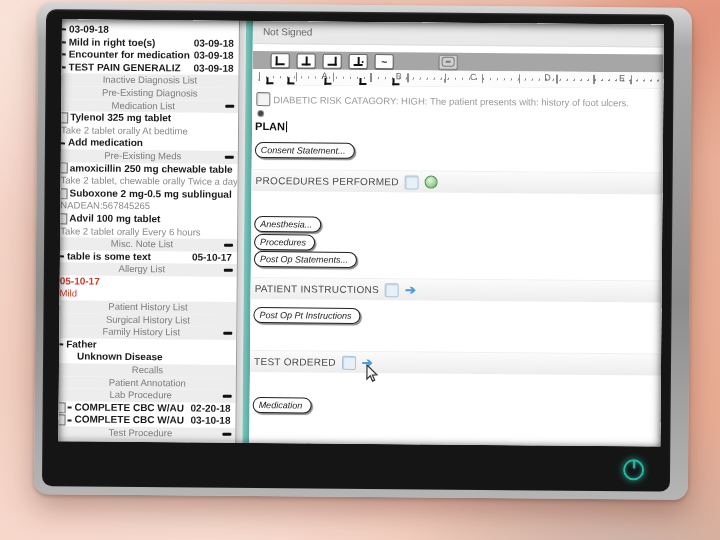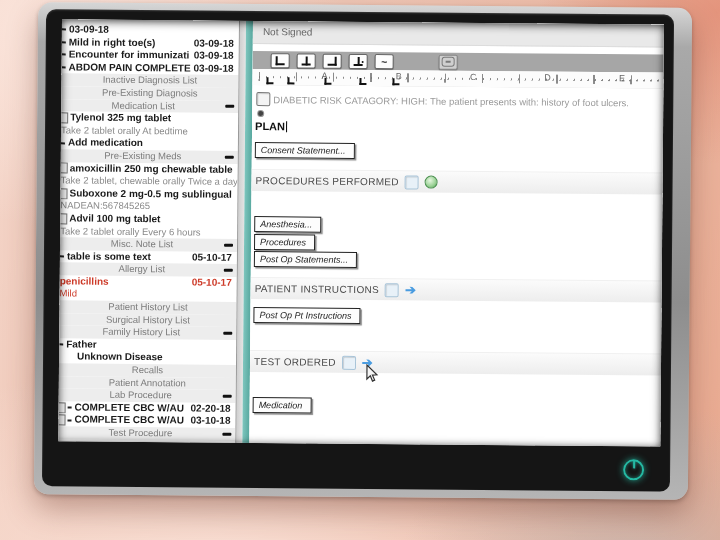--- a/index.html
+++ b/index.html
@@ -82,21 +82,21 @@
   .risk-row{position:absolute;left:4px;top:7px;display:flex;align-items:center;gap:3px;}
   .checkbox{width:12px;height:12px;border:1px solid #777;background:#f4f4f4;border-radius:2px;
     box-shadow:inset 1px 1px 1px rgba(0,0,0,.15);flex:0 0 auto;}
   .checkbox.blue{border-color:#a8c4d8;background:#e8f1f8;}
   .risk-text{font-size:9.5px;color:#9a9a9a;white-space:nowrap;}
   .small-bullet{position:absolute;left:6px;top:26px;width:5px;height:5px;border-radius:50%;
     background:#444;box-shadow:0 0 0 1px #999;}
   .plan{position:absolute;left:3px;top:35px;font-size:11px;font-weight:bold;color:#111;}
   .caret{display:inline-block;width:1px;height:11px;background:#000;margin-left:1px;vertical-align:-2px;}
 
-  .ebtn{position:absolute;left:3px;background:#fdfdfd;border:1px solid #222;border-radius:0;
+  .ebtn{position:absolute;left:3px;background:#fdfdfd;border:1px solid #222;border-radius:8px;
     font-size:9px;font-style:italic;color:#222;padding:2px 8px 2px 5px;white-space:nowrap;
     box-shadow:1.5px 1.5px 1px rgba(0,0,0,.45);cursor:pointer;font-family:"Liberation Sans",sans-serif;}
   .section-band{position:absolute;left:0;right:0;height:22px;
     background:linear-gradient(180deg,#fbfbfb,#ededed);border-top:1px solid #f0f0f0;
     display:flex;align-items:center;gap:6px;padding-left:4px;box-sizing:border-box;}
   .section-label{font-size:10px;color:#4a4a4a;letter-spacing:.3px;}
   .green-add{width:13px;height:13px;border-radius:50%;
     background:radial-gradient(circle at 40% 35%, #e6f6e0 0%, #9fd49a 55%, #55a455 100%);
     border:1px solid #4c9150;box-sizing:border-box;}
   .blue-arrow{font-size:13px;font-weight:bold;color:#4a9ce0;line-height:13px;}
@@ -115,26 +115,26 @@
             <span class="bullet"></span>
             <span class="date">03-09-18</span>
           </div>
           <div class="lrow item">
             <span class="bullet"></span>
             <span class="txt">Mild in right toe(s)</span>
             <span class="date">03-09-18</span>
           </div>
           <div class="lrow item">
             <span class="bullet"></span>
-            <span class="txt">Encounter for immunizati</span>
+            <span class="txt">Encounter for medication</span>
             <span class="date">03-09-18</span>
           </div>
           <div class="lrow item">
             <span class="bullet"></span>
-            <span class="txt">ABDOM PAIN COMPLETE</span>
+            <span class="txt">TEST PAIN GENERALIZ</span>
             <span class="date">03-09-18</span>
           </div>
           <div class="lrow header">
             <span class="htxt">Inactive Diagnosis List</span>
           </div>
           <div class="lrow header">
             <span class="htxt">Pre-Existing Diagnosis</span>
           </div>
           <div class="lrow header">
             <span class="htxt">Medication List</span>
@@ -183,21 +183,20 @@
           <div class="lrow item">
             <span class="bullet"></span>
             <span class="txt">table is some text</span>
             <span class="date">05-10-17</span>
           </div>
           <div class="lrow header">
             <span class="htxt">Allergy List</span>
             <span class="minus"></span>
           </div>
           <div class="lrow item red">
-            <span class="txt">penicillins</span>
             <span class="date">05-10-17</span>
           </div>
           <div class="lrow sub red">
             <span class="txt">Mild</span>
           </div>
           <div class="lrow header">
             <span class="htxt">Patient History List</span>
           </div>
           <div class="lrow header">
             <span class="htxt">Surgical History List</span>

